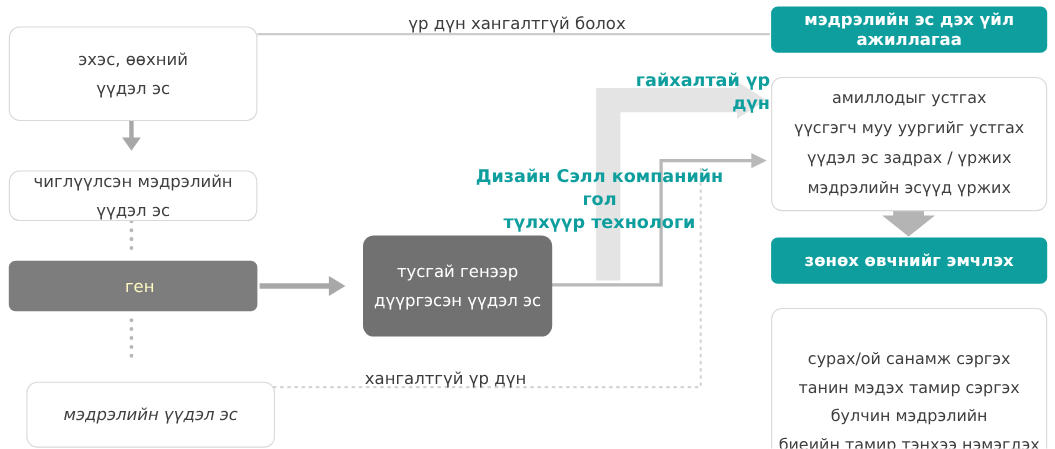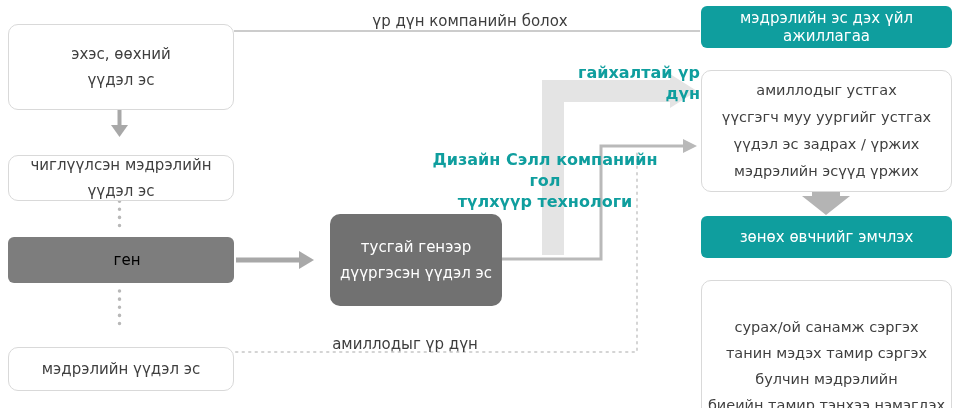--- a/index.html
+++ b/index.html
@@ -6,23 +6,23 @@
   .canvas{
     position:relative;width:959px;height:408px;background:#ffffff;
     font-family:"DejaVu Sans","Liberation Sans",sans-serif;color:#3f3f3f;overflow:hidden;
   }
   .layer-svg{position:absolute;left:0;top:0;z-index:0;pointer-events:none;}
   .box{
     position:absolute;box-sizing:border-box;display:flex;flex-direction:column;
     align-items:center;justify-content:center;text-align:center;z-index:1;
   }
   .white-box{background:#ffffff;border:1px solid #d9d9d9;border-radius:10px;font-size:15px;line-height:26px;margin-top:16px;}
-  .gene-box{background:#7d7d7d;color:#000000;border-radius:6px;font-size:15px;padding-left:12px;}
+  .gene-box{background:#7d7d7d;color:#fef9c3;border-radius:6px;font-size:15px;padding-left:12px;}
   .mid-box{background:#717171;color:#ffffff;border-radius:10px;font-size:15px;line-height:26px;margin-left:12px;}
-  .teal-box{background:#0f9e9e;color:#ffffff;border-radius:6px;font-weight:normal;font-size:15px;}
+  .teal-box{background:#0f9e9e;color:#ffffff;border-radius:6px;font-weight:bold;font-size:15px;}
   .list-box{line-height:27px;font-size:14.5px;}
   .list-box2{line-height:26px;font-size:14.5px;}
   .flow-label{position:absolute;font-size:15px;color:#3d3d3d;text-align:center;z-index:2;}
   .teal-label{position:absolute;color:#0f9e9e;font-weight:bold;font-size:16px;z-index:2;line-height:21px;}
 </style>
 </head>
 <body>
 
 <div class="canvas">
 
@@ -56,31 +56,31 @@
   </div>
 
   <div class="box white-box" style="left:8px;top:139px;width:226px;height:46px;">
     <span>чиглүүлсэн мэдрэлийн үүдэл эс</span>
   </div>
 
   <div class="box gene-box" style="left:8px;top:237px;width:226px;height:46px;">
     <span>ген</span>
   </div>
 
-  <div class="box white-box" style="left:8px;top:331px;width:226px;height:44px;">
+  <div class="box white-box" style="left:24px;top:331px;width:226px;height:60px;font-style:italic;">
     <span>мэдрэлийн үүдэл эс</span>
   </div>
 
   <div class="box mid-box" style="left:318px;top:214px;width:172px;height:92px;">
     <span>тусгай генээр</span>
     <span>дүүргэсэн үүдэл эс</span>
   </div>
 
-  <div class="flow-label" style="left:345px;top:12px;width:250px;">үр дүн компанийн болох</div>
-  <div class="flow-label" style="left:320px;top:335px;width:170px;">амиллодыг үр дүн</div>
+  <div class="flow-label" style="left:345px;top:12px;width:250px;">үр дүн хангалтгүй болох</div>
+  <div class="flow-label" style="left:320px;top:335px;width:170px;">хангалтгүй үр дүн</div>
   <div class="teal-label" style="left:540px;top:62px;width:160px;text-align:right;">гайхалтай үр дүн</div>
   <div class="teal-label" style="left:415px;top:149px;width:260px;text-align:center;">
     <div>Дизайн Сэлл компанийн гол</div>
     <div>түлхүүр технологи</div>
   </div>
 
   <div class="box teal-box" style="left:701px;top:6px;width:251px;height:42px;">
     <span>мэдрэлийн эс дэх үйл ажиллагаа</span>
   </div>
 

